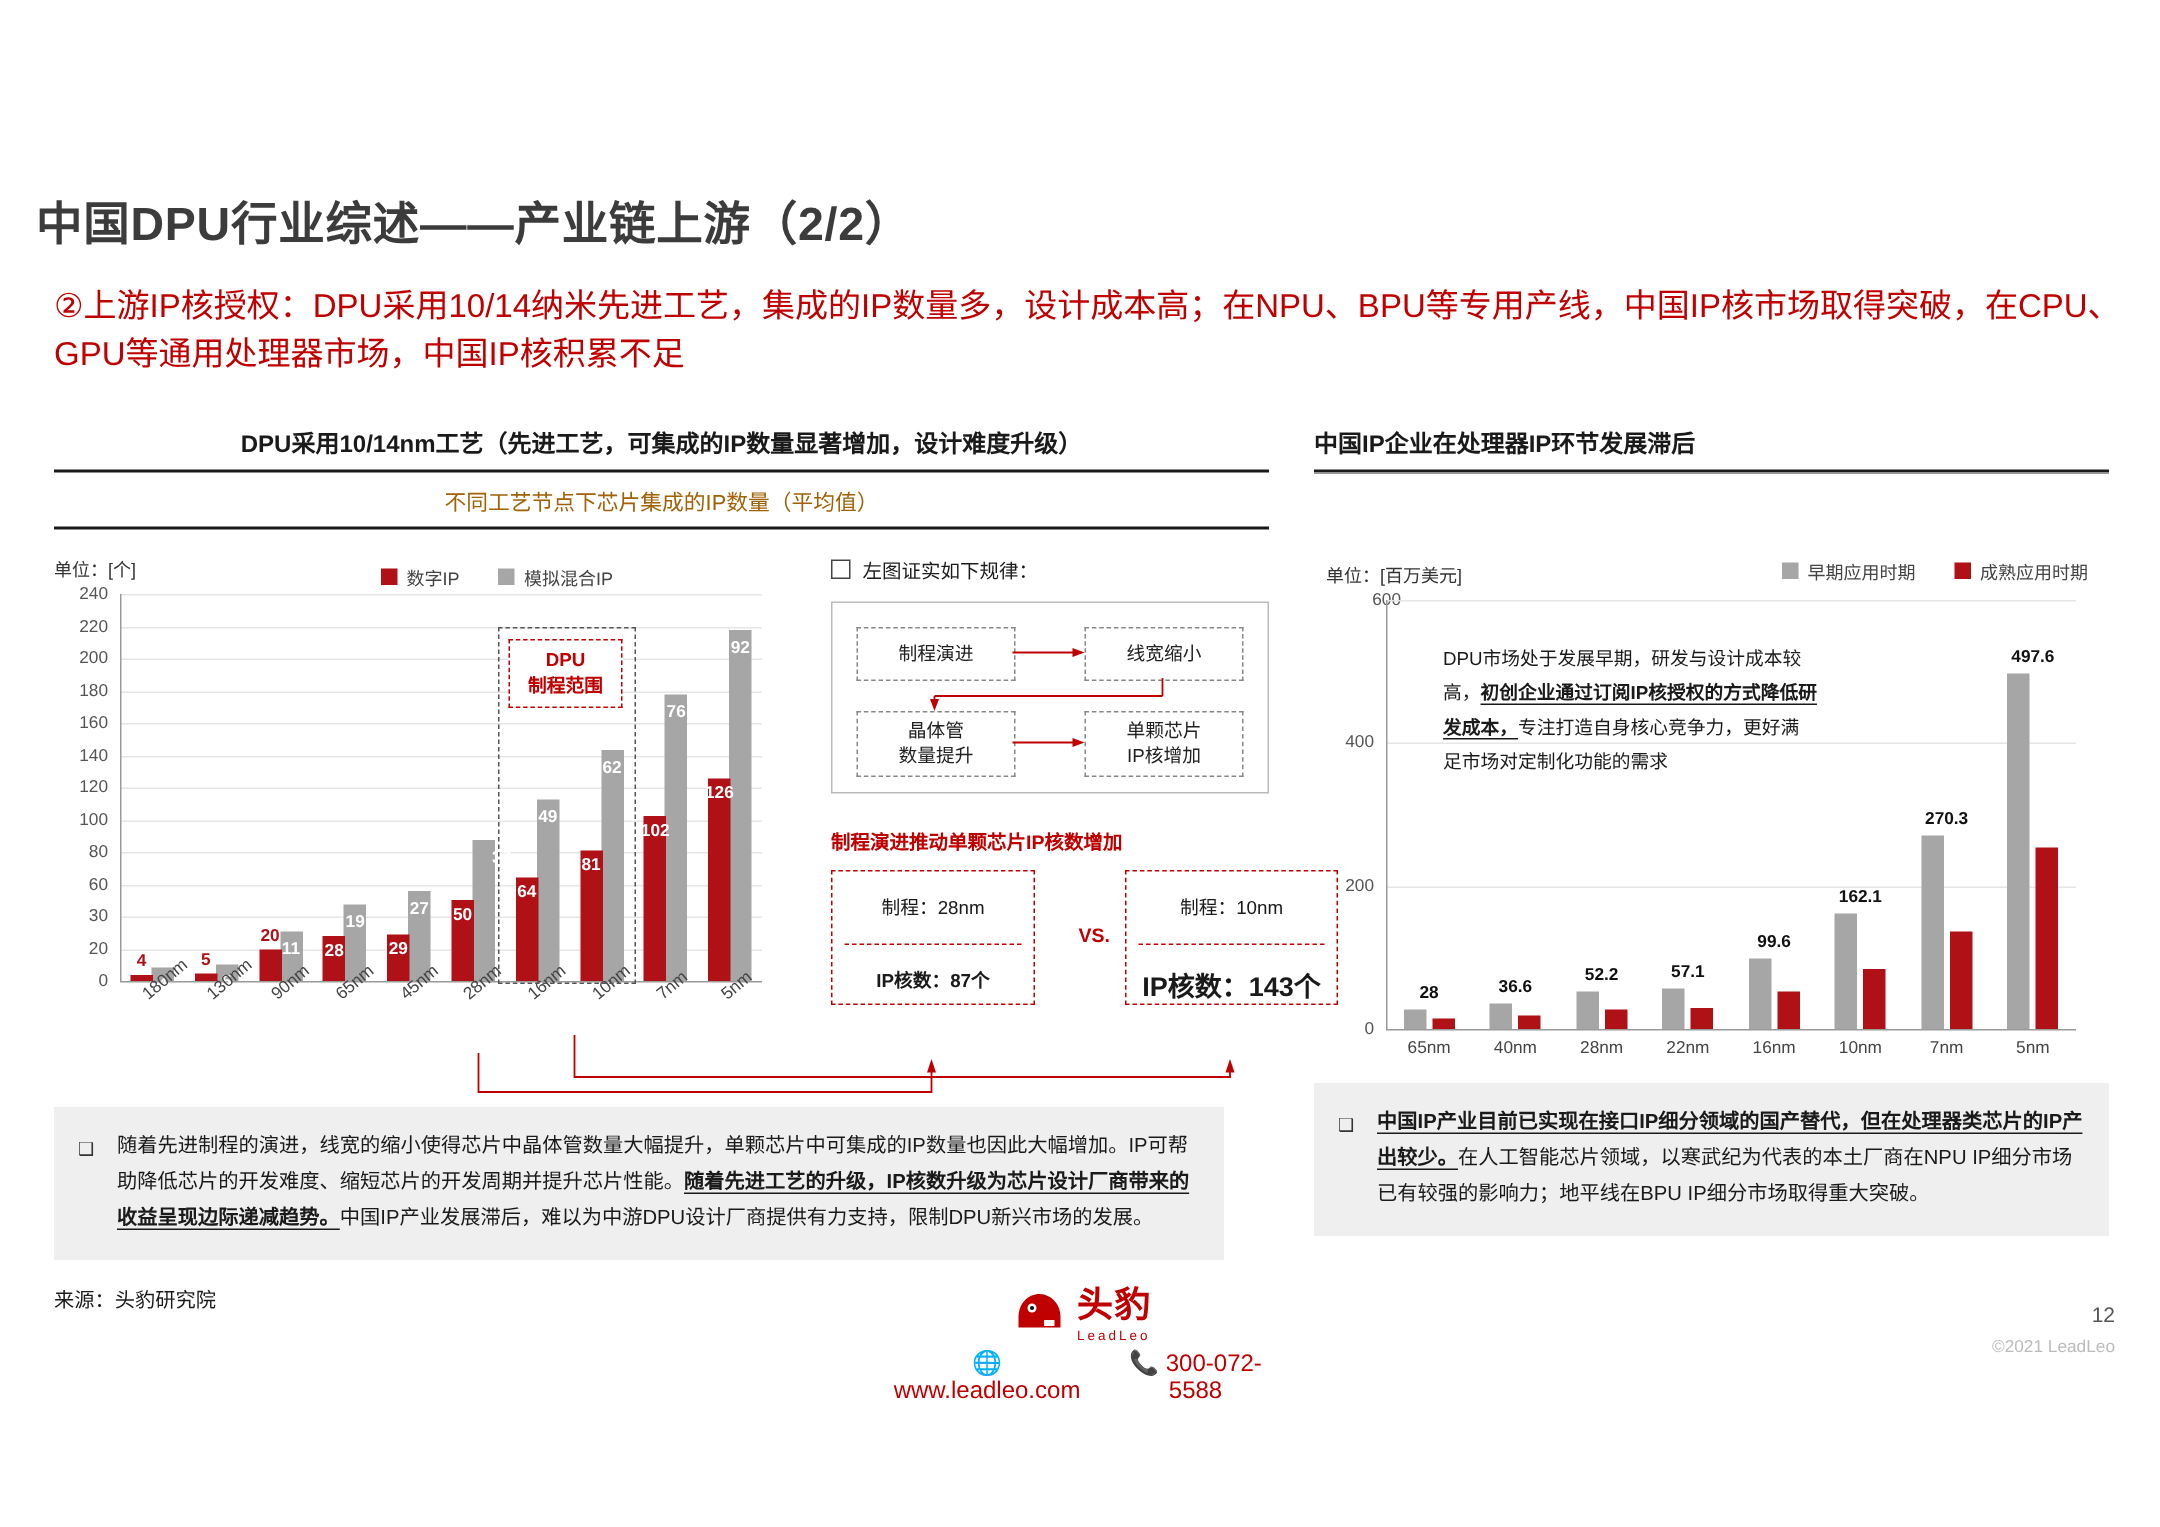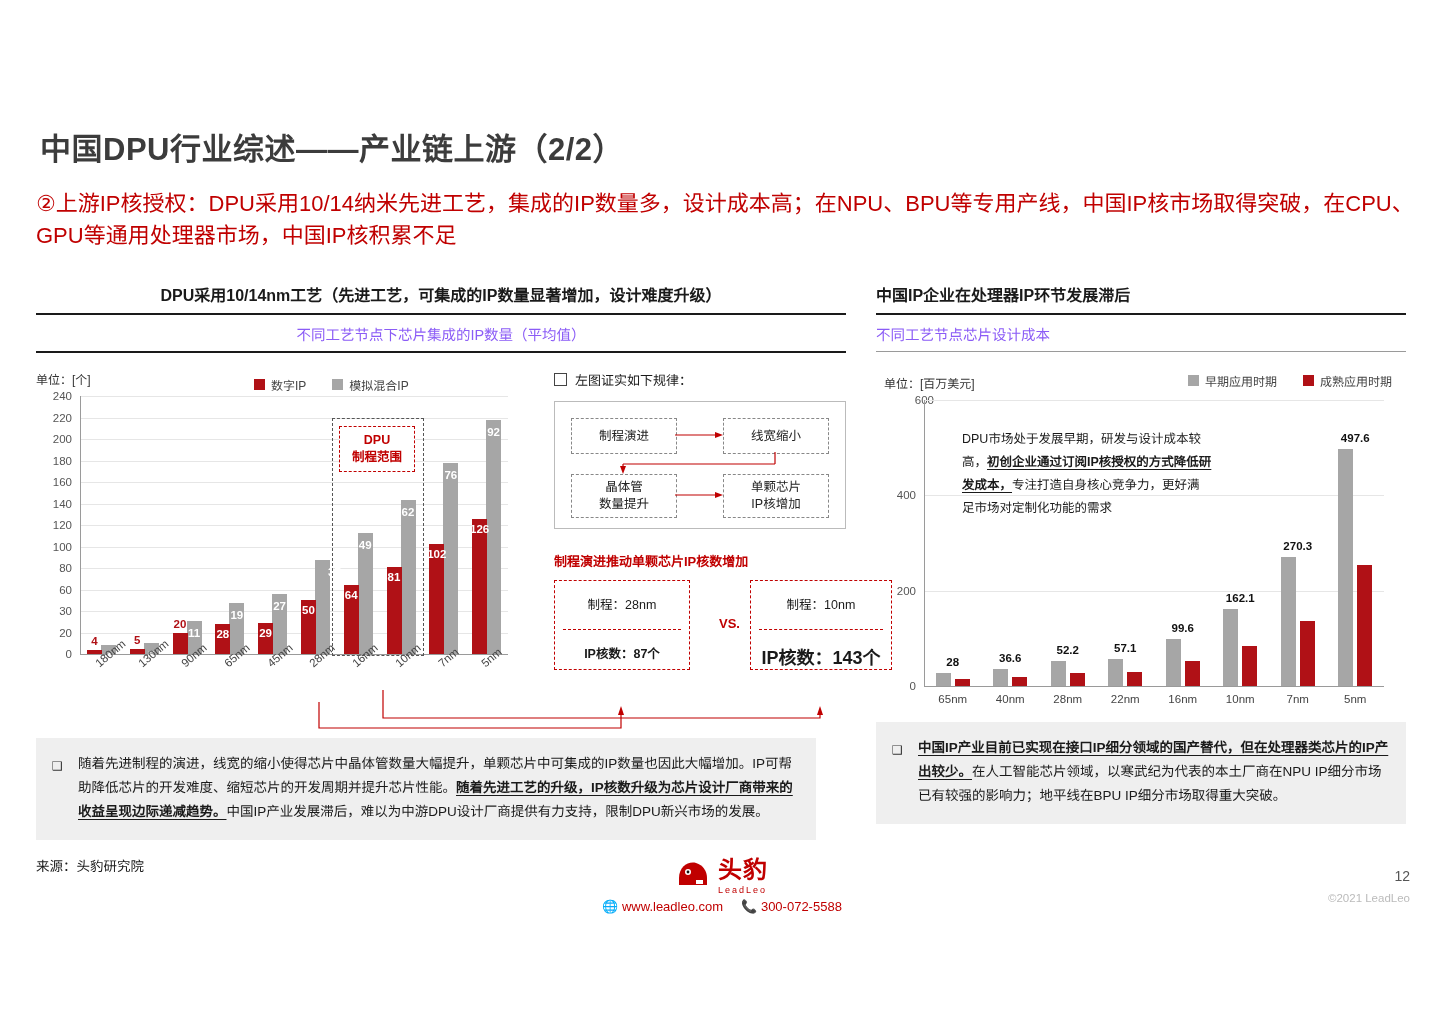--- a/index.html
+++ b/index.html
@@ -5,34 +5,34 @@
   html,body{margin:0;padding:0;}
   body{
     width:1440px;height:1018px;background:#ffffff;
     font-family:"Liberation Sans","DejaVu Sans",sans-serif;
     color:#1a1a1a;position:relative;overflow:hidden;
   }
   .slide{position:absolute;left:0;top:0;width:1440px;height:1018px;}
 
   
   .title{
-    position:absolute;left:40px;top:124px;font-size:31px;font-weight:bold;
+    position:absolute;left:24px;top:124px;font-size:31px;font-weight:bold;
     color:#3c3c3c;letter-spacing:.5px;white-space:nowrap;
   }
   .subtitle{
     position:absolute;left:36px;top:188px;width:1380px;
     font-size:22px;line-height:32px;color:#c00000;font-weight:500;
   }
 
   
   .panel-left{position:absolute;left:36px;top:282px;width:810px;text-align:center;}
   .panel-right{position:absolute;left:876px;top:282px;width:530px;}
 
   .panel-title{font-size:16px;font-weight:bold;color:#1a1a1a;padding-bottom:7px;}
-  .panel-sub{font-size:14.5px;color:#8b5cf6;padding:8px 0 7px 0;}
+  .panel-sub{font-size:14.5px;color:#a16207;padding:8px 0 7px 0;}
   .rule-thin{border-bottom:1px solid #9a9a9a;}
   .rule-left{border-bottom:2px solid #1a1a1a;}
 
   .unit{font-size:12px;color:#333;margin-top:12px;}
 
   
   .legend{display:flex;gap:26px;align-items:center;font-size:12px;color:#444;}
   .legend .it{display:flex;align-items:center;gap:6px;}
   .sw{width:11px;height:11px;display:inline-block;}
 
@@ -63,21 +63,21 @@
   }
   .note .bullet{position:absolute;left:16px;top:16px;font-size:12px;color:#333;}
   .note .txt{padding-left:26px;}
   u{text-underline-offset:3px;}
   .src{position:absolute;left:36px;top:855px;font-size:13.5px;color:#1a1a1a;}
   .pageno{position:absolute;right:30px;top:868px;font-size:14px;color:#555;}
   .copyright{position:absolute;right:30px;top:892px;font-size:11.5px;color:#bbb;}
 
   
   .logo{position:absolute;left:592px;top:850px;width:260px;text-align:center;}
-  .logo-row{display:flex;align-items:center;justify-content:center;gap:18px;margin-top:4px;font-size:13px;color:#c00000;}
+  .logo-row{display:flex;align-items:center;justify-content:center;gap:18px;margin-top:4px;font-size:16px;color:#c00000;}
   .logo-mark{font-size:24px;font-weight:bold;color:#c00000;letter-spacing:1px;}
   .logo-sub{font-size:9px;color:#c00000;letter-spacing:2px;}
 </style>
 </head>
 <body>
 
 <div class="slide">
 
   <div class="title">中国DPU行业综述——产业链上游（2/2）</div>
   <div class="subtitle">②上游IP核授权：DPU采用10/14纳米先进工艺，集成的IP数量多，设计成本高；在NPU、BPU等专用产线，中国IP核市场取得突破，在CPU、GPU等通用处理器市场，中国IP核积累不足</div>
@@ -253,21 +253,20 @@
 
   <div style="position:absolute;left:36px;top:738px;width:780px;">
     <div class="note">
       <span class="bullet">❑</span>
       <div class="txt" id="left-note-text">随着先进制程的演进，线宽的缩小使得芯片中晶体管数量大幅提升，单颗芯片中可集成的IP数量也因此大幅增加。IP可帮助降低芯片的开发难度、缩短芯片的开发周期并提升芯片性能。<u><b>随着先进工艺的升级，IP核数升级为芯片设计厂商带来的收益呈现边际递减趋势。</b></u>中国IP产业发展滞后，难以为中游DPU设计厂商提供有力支持，限制DPU新兴市场的发展。</div>
     </div>
   </div>
 
   <div class="panel-right">
     <div class="panel-title rule-left">中国IP企业在处理器IP环节发展滞后</div>
-    <div class="panel-sub">不同工艺节点芯片设计成本</div>
     <div class="rule-thin"></div>
   </div>
 
   <div style="position:absolute;left:876px;top:358px;width:530px;height:340px;">
     <div class="unit" style="position:absolute;left:8px;top:4px;">单位：[百万美元]</div>
 
     <div class="legend" style="position:absolute;right:14px;top:14px;">
       <div class="it">
         <span class="sw" style="background:#a6a6a6"></span>
         <span>早期应用时期</span>

